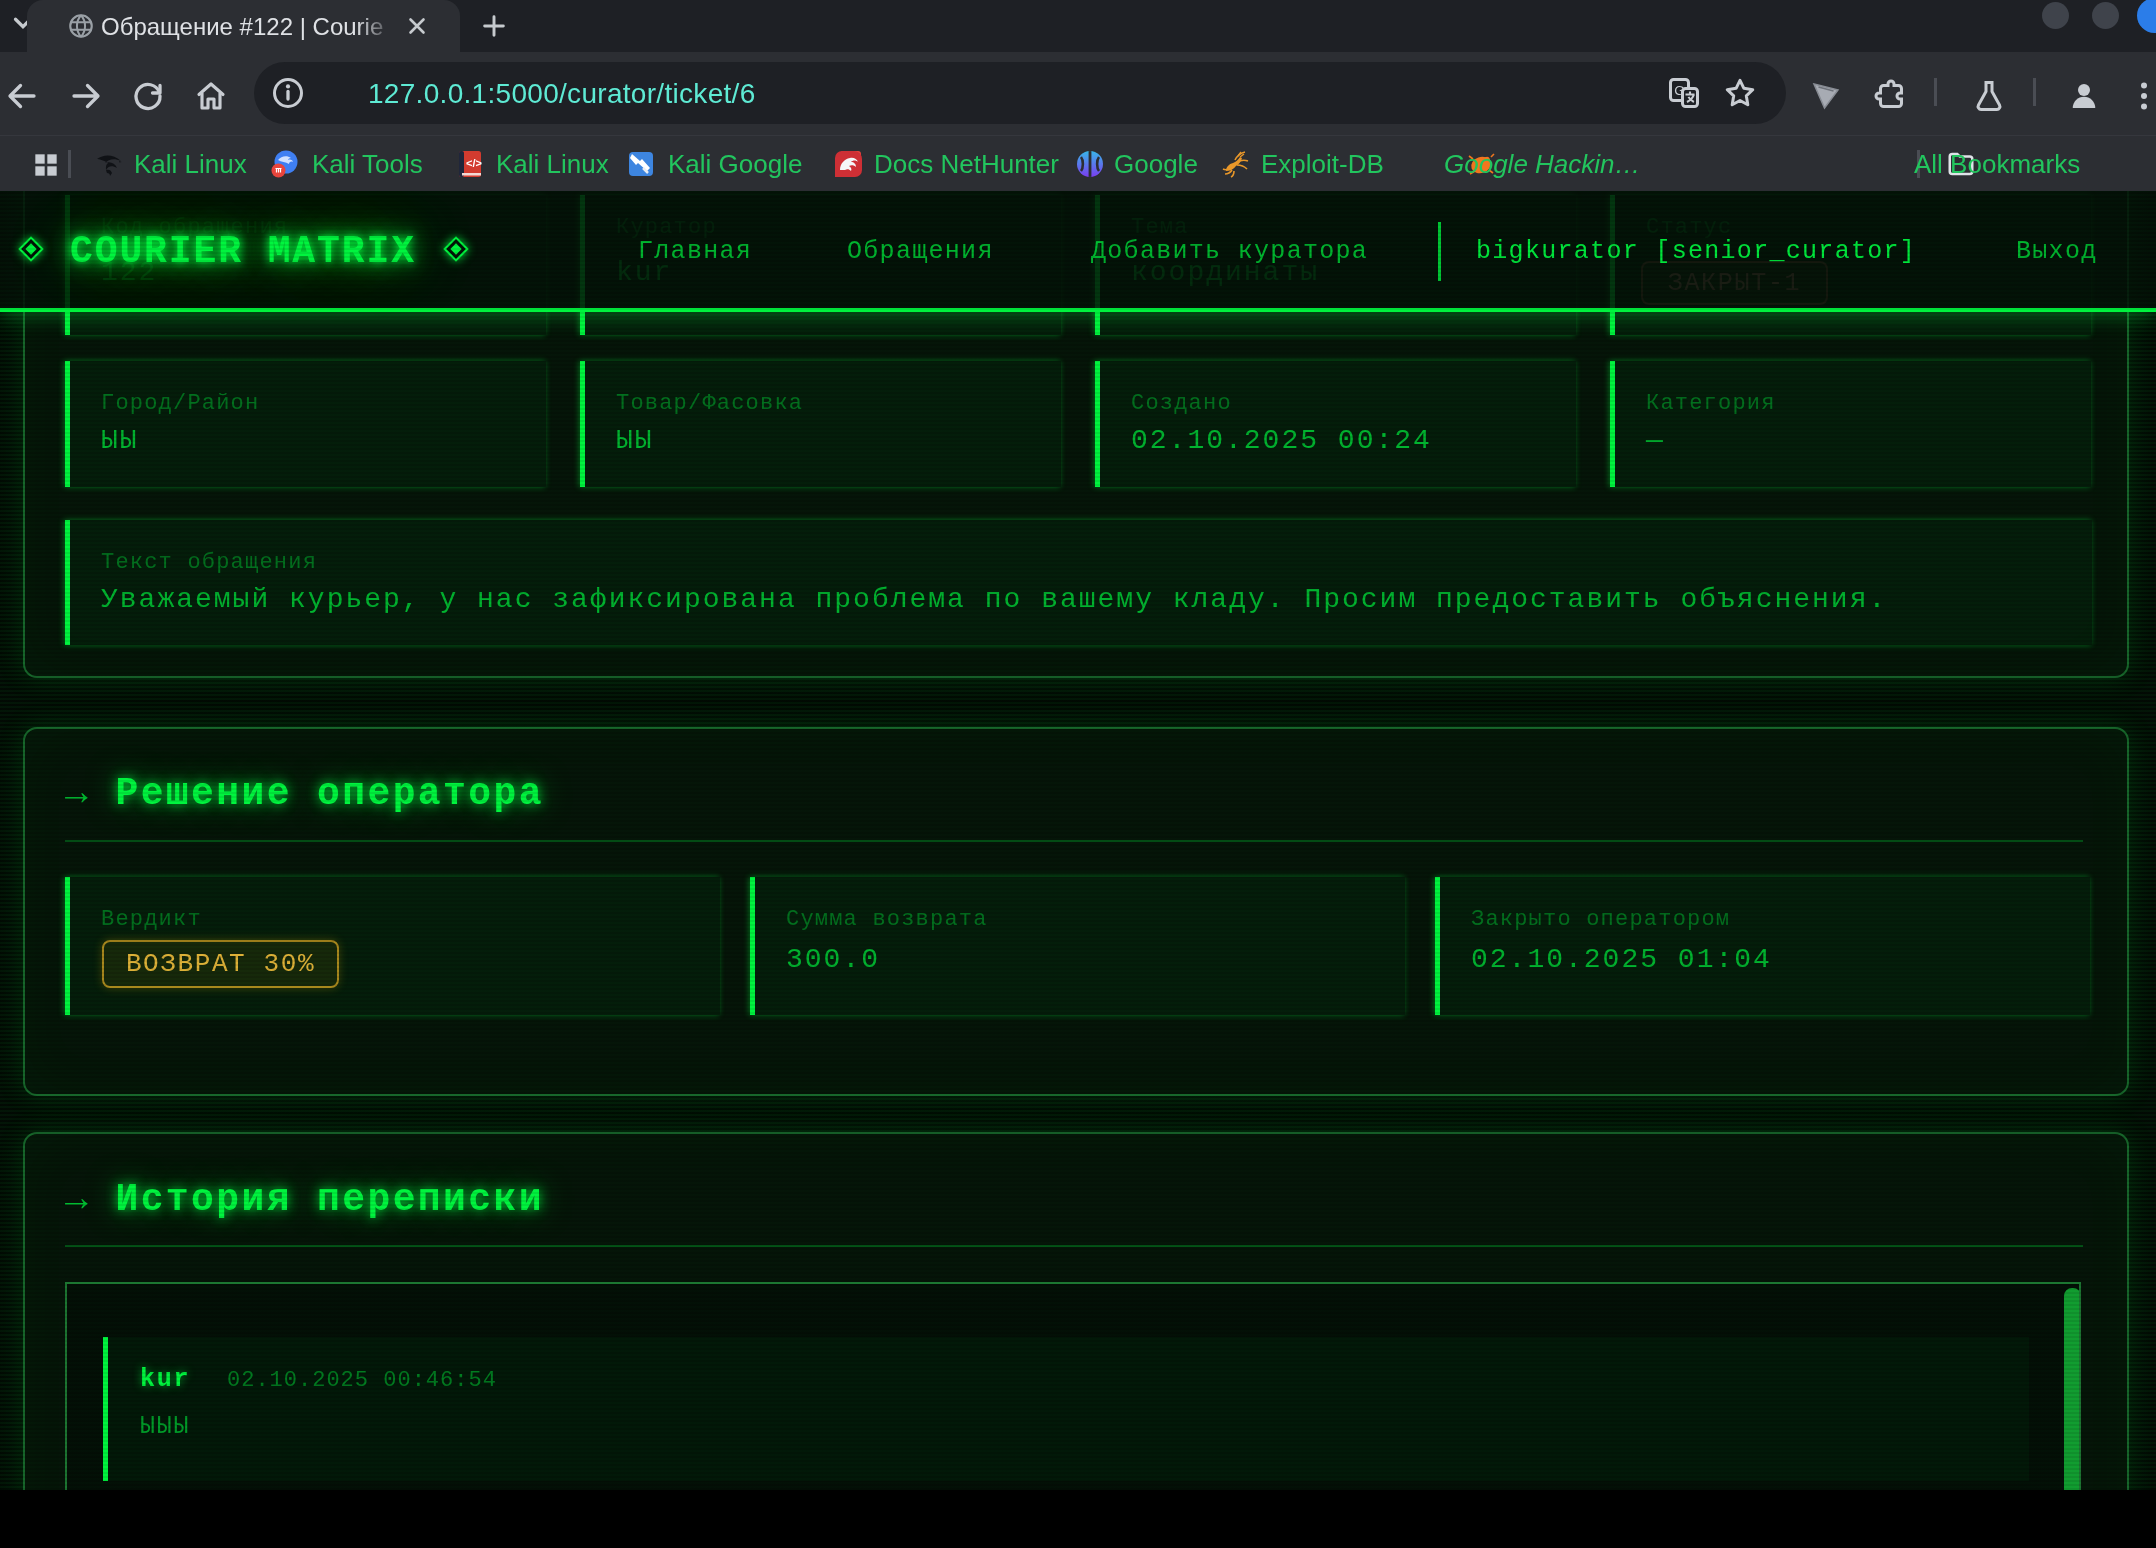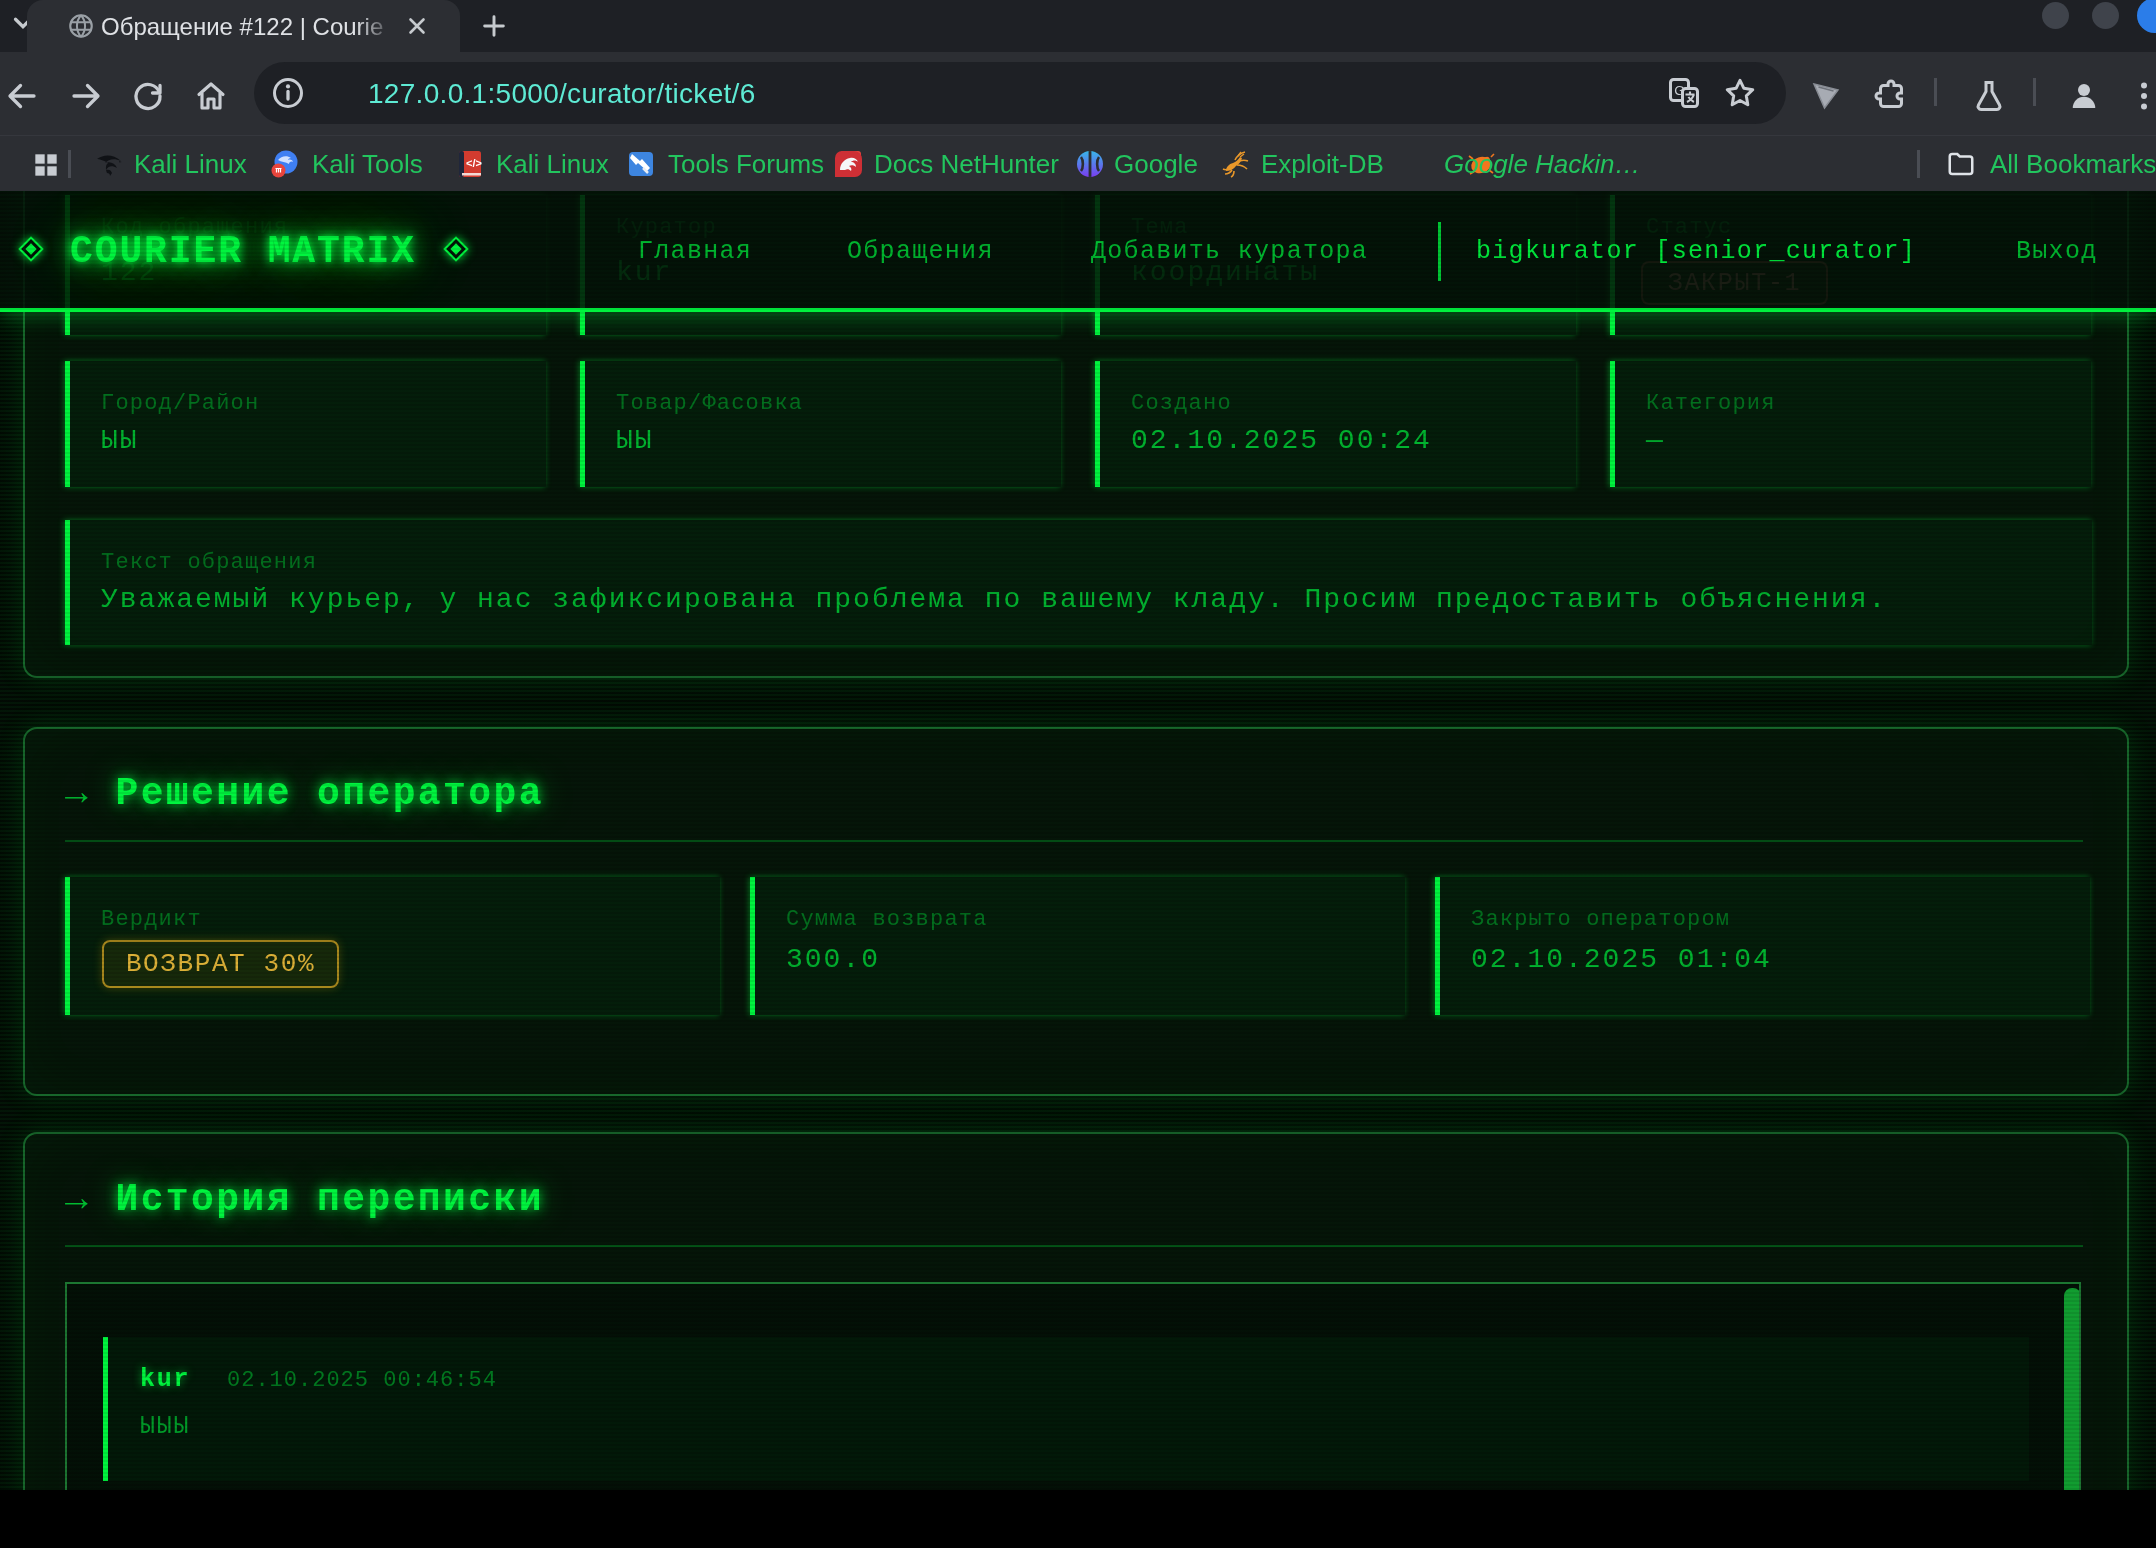--- a/index.html
+++ b/index.html
@@ -177,21 +177,21 @@
         </svg>
       </div>
     <div class="bk" style="left:496px;">Kali Linux</div>
     <div class="bk" style="left:627px;">
         <svg width="28" height="28" viewBox="0 0 28 28">
           <path d="M6 2h16a4 4 0 014 4v16a4 4 0 01-4 4H6a4 4 0 01-4-4V6a4 4 0 014-4z" fill="#3d85e0"></path>
           <path d="M5 4l8 7 2-2 8 9-3 3-9-8-2 2-6-7z" fill="#fff"></path>
           <path d="M16 18l5 5" stroke="#e8ecf2" stroke-width="2.5"></path>
         </svg>
       </div>
-    <div class="bk" style="left:668px;">Tools Forums</div>
+    <div class="bk" style="left:668px;">Kali Google</div>
     <div class="bk" style="left:834px;">
         <svg width="28" height="28" viewBox="0 0 28 28">
           <path d="M7 1h17a3 3 0 013 3v17z" fill="#e8453c"></path>
           <path d="M1 27V8a7 7 0 017-7h12a8 8 0 018 8v11a7 7 0 01-7 7z" fill="#ce2f35"></path>
           <path d="M6 20c0-6 4-11 10-12 4-.7 7 1 8 4-2-2-5-2-7 0 3 0 5 2 5 5-2-2-5-2-7-1 2 1 3 3 2 5-2-2-4-2-6-1z" fill="#f5f6f8"></path>
         </svg>
       </div>
     <div class="bk" style="left:874px;">Docs NetHunter</div>
     <div class="bk" style="left:1076px;">
         <svg width="28" height="28" viewBox="0 0 28 28">
@@ -226,21 +226,21 @@
           </g>
         </svg>
       </div>
     <div class="bk" style="left:1444px;font-style:italic;">Google Hackin…</div>
     <div class="vdiv" style="left:1917px;"></div>
     <div class="bk" style="left:1946px;">
         <svg width="30" height="30" viewBox="0 0 24 24">
           <path d="M3 6a2 2 0 012-2h4l2 2h8a2 2 0 012 2v10a2 2 0 01-2 2H5a2 2 0 01-2-2z" fill="none" stroke="#dfe3e8" stroke-width="2"></path>
         </svg>
       </div>
-    <div class="bk" style="left:1990px;">All Bookmarks</div>
+    <div class="bk" style="left:1914px;">All Bookmarks</div>
   </div>
 </div>
 
 <div class="viewport">
 
   <div class="card" style="top:-26px; height:513px;"></div>
 
   <div class="item" style="left:65px; top:4px; width:481px; height:140px;">
     <div class="ilabel" style="top:20px;">Код обращения</div>
     <div class="ival" style="top:62px;">122</div>

